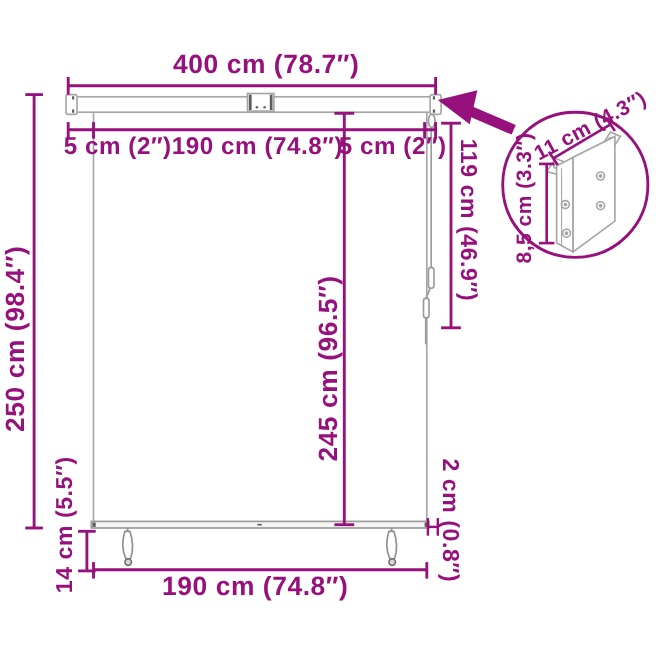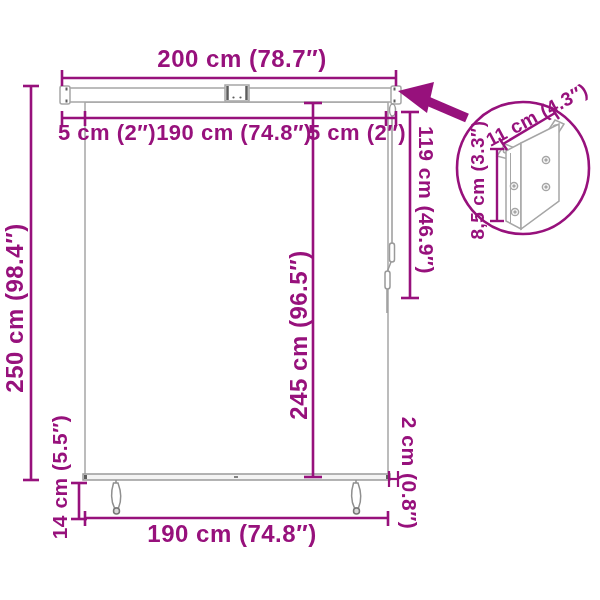--- a/index.html
+++ b/index.html
@@ -171,21 +171,21 @@
         </g>
       </g>
     </g>
 
     <g>
       <line x1="425" y1="100" x2="467" y2="118" stroke="#97117C" stroke-width="9.5"></line>
       <polygon points="398,91 434,82 427,113" fill="#97117C"></polygon>
     </g>
   </svg>
 
-  <div class="label s24" style="left:242px;top:59px;">200 cm (78.7″)</div>
+  <div class="label s24" style="left:242px;top:59px;">400 cm (78.7″)</div>
 
   <div class="label s22" style="left:107px;top:133px;">5 cm (2″)</div>
   <div class="label s22" style="left:234px;top:133px;">190 cm (74.8″)</div>
   <div class="label s22" style="left:357px;top:133px;">5 cm (2″)</div>
 
   <div class="label s24 r-90" style="left:15px;top:308px;">250 cm (98.4″)</div>
 
   <div class="label s24 r-90" style="left:299px;top:335px;">245 cm (96.5″)</div>
 
   <div class="label s21 r90" style="left:426px;top:200px;">119 cm (46.9″)</div>

